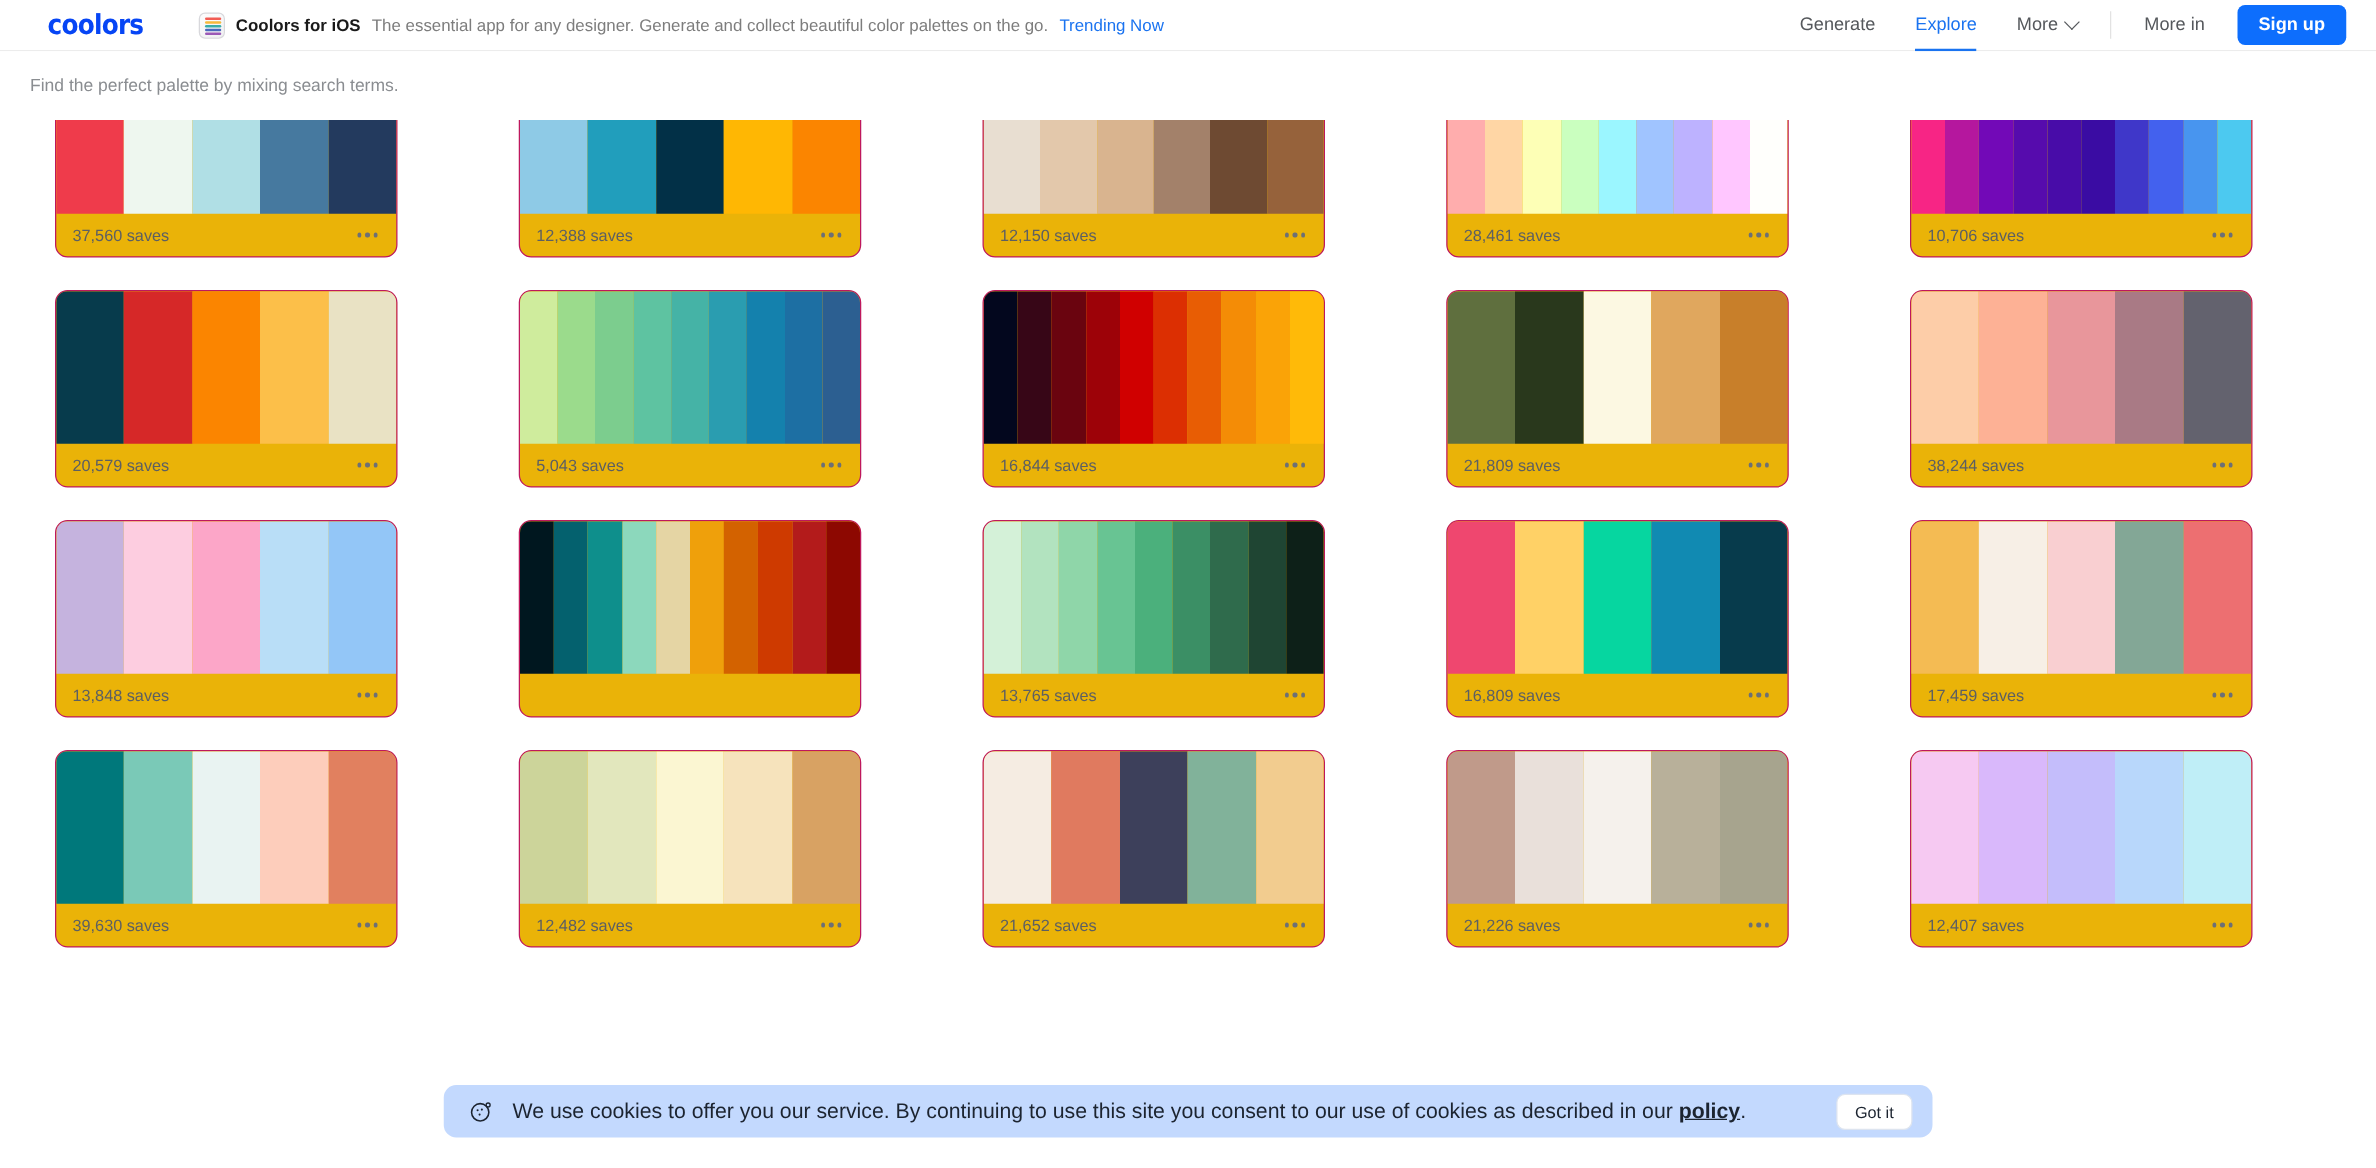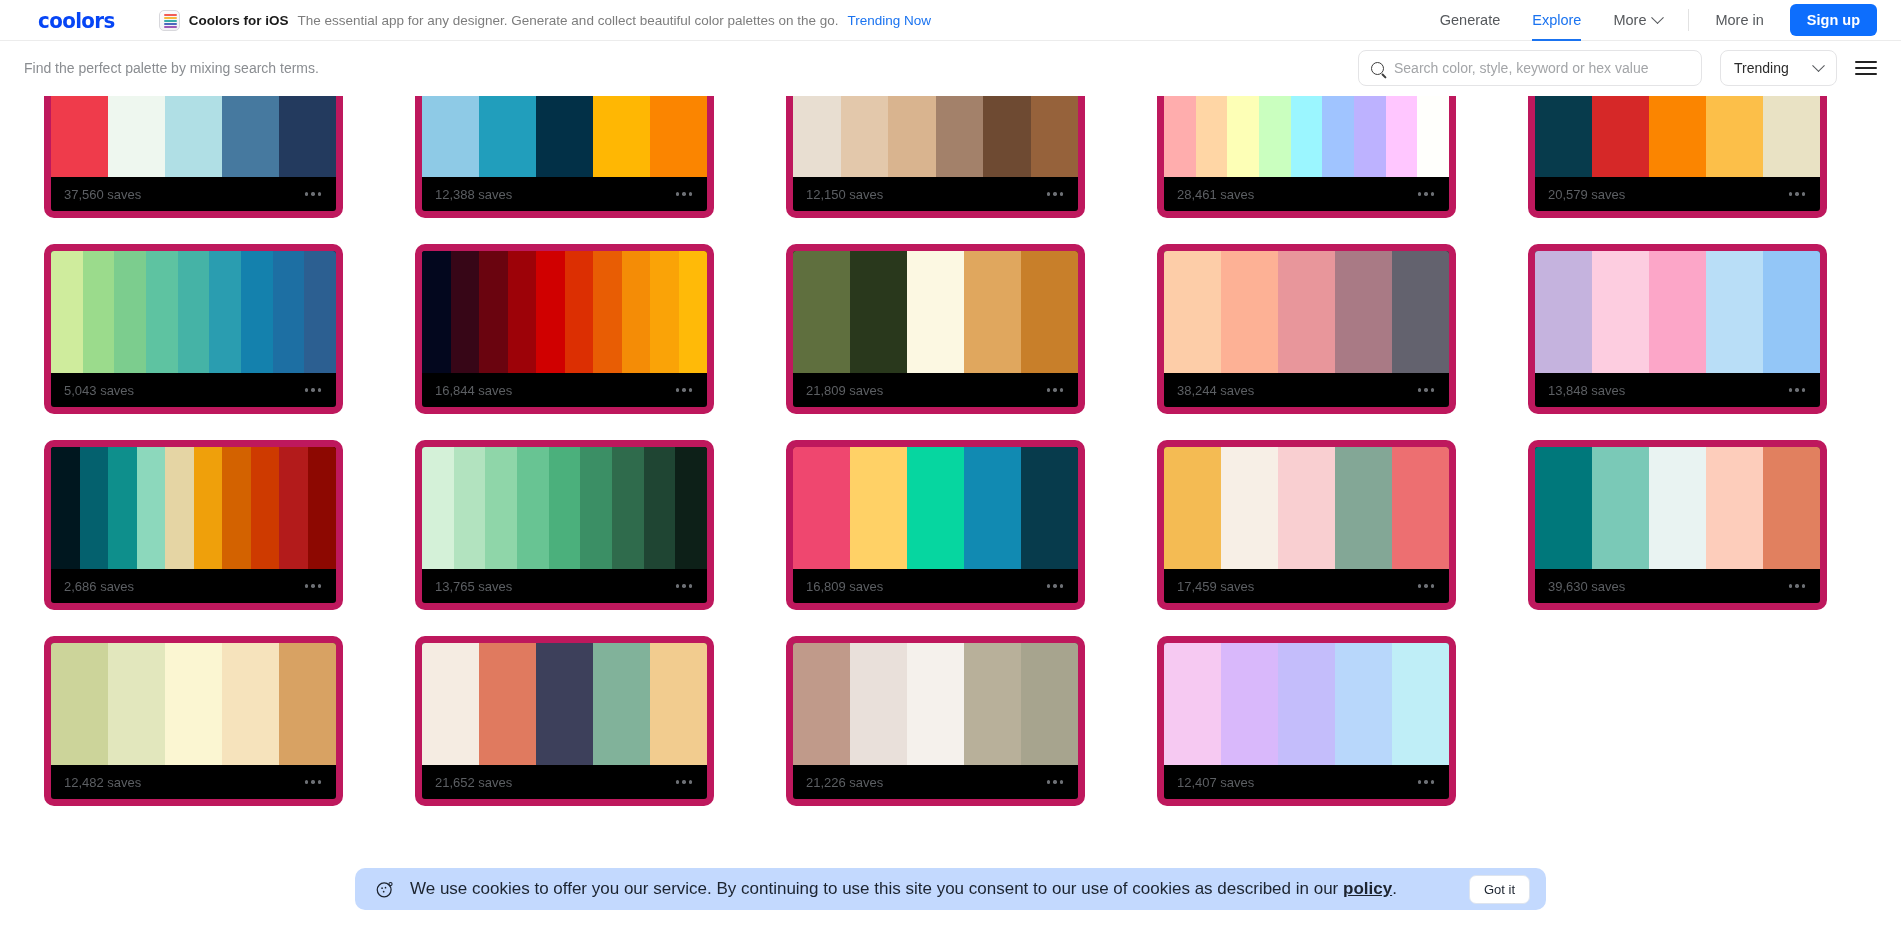--- a/index.html
+++ b/index.html
@@ -171,24 +171,24 @@
     overflow: hidden;
   }
   .grid {
     display: grid;
     grid-template-columns: repeat(5, 274px);
     gap: 26px 97px;
     padding: 0 44px;
     margin-top: -48px;
   }
   .card {
-    width: 299px;
-    border: 7px solid #be185d;
+    width: 274px;
+    border: 1px solid #be185d;
     border-radius: 10px;
-    background: #000000;
+    background: #eab308;
     overflow: hidden;
     cursor: pointer;
   }
   .swatches {
     display: flex;
     height: 122px;
     width: 100%;
   }
   .sw { flex: 1 1 0; height: 100%; }
   .cardfoot {
@@ -261,37 +261,20 @@
     </div>
     <div class="nav-div"></div>
     <div class="signin">More in</div>
     <button class="signup">Sign up</button>
   </div>
 </div>
 
 <div class="subbar">
   <div class="subtitle">Find the perfect palette by mixing search terms.</div>
 
-  <div class="subbar-right">
-    <div class="searchbox">
-      <span class="mag"></span>
-      <input type="text" placeholder="Search color, style, keyword or hex value" style="">
-    </div>
-
-    <div class="sortsel">
-      <span>Trending</span>
-      <span class="chev"></span>
-    </div>
-
-    <div class="burger">
-      <span></span>
-        <span></span>
-        <span></span>
-    </div>
-  </div>
 </div>
 
 <div class="scroll-area">
   <div class="grid" id="palette-grid">
       <div class="card">
         <div class="swatches">
           <div class="sw" style="background: rgb(239, 59, 75);"></div>
           <div class="sw" style="background: rgb(238, 247, 239);"></div>
           <div class="sw" style="background: rgb(176, 223, 229);"></div>
           <div class="sw" style="background: rgb(70, 121, 159);"></div>
@@ -348,20 +331,42 @@
           <div class="sw" style="background: rgb(253, 255, 182);"></div>
           <div class="sw" style="background: rgb(202, 255, 191);"></div>
           <div class="sw" style="background: rgb(155, 246, 255);"></div>
           <div class="sw" style="background: rgb(160, 196, 255);"></div>
           <div class="sw" style="background: rgb(189, 178, 255);"></div>
           <div class="sw" style="background: rgb(255, 198, 255);"></div>
           <div class="sw" style="background: rgb(255, 255, 252);"></div>
         </div>
         <div class="cardfoot">
           <span class="saves">28,461 saves</span>
+          <span class="dots">
+            <b></b>
+            <b></b>
+            <b></b>
+          </span>
+        </div>
+      </div>
+      <div class="card">
+        <div class="swatches">
+          <div class="sw" style="background: rgb(247, 37, 133);"></div>
+          <div class="sw" style="background: rgb(181, 23, 158);"></div>
+          <div class="sw" style="background: rgb(114, 9, 183);"></div>
+          <div class="sw" style="background: rgb(86, 11, 173);"></div>
+          <div class="sw" style="background: rgb(72, 12, 168);"></div>
+          <div class="sw" style="background: rgb(58, 12, 163);"></div>
+          <div class="sw" style="background: rgb(63, 55, 201);"></div>
+          <div class="sw" style="background: rgb(67, 97, 238);"></div>
+          <div class="sw" style="background: rgb(72, 149, 239);"></div>
+          <div class="sw" style="background: rgb(76, 201, 240);"></div>
+        </div>
+        <div class="cardfoot">
+          <span class="saves">10,706 saves</span>
           <span class="dots">
             <b></b>
             <b></b>
             <b></b>
           </span>
         </div>
       </div>
       <div class="card">
         <div class="swatches">
           <div class="sw" style="background: rgb(7, 59, 76);"></div>
@@ -478,28 +483,20 @@
           <div class="sw" style="background: rgb(0, 23, 31);"></div>
           <div class="sw" style="background: rgb(4, 97, 110);"></div>
           <div class="sw" style="background: rgb(14, 143, 140);"></div>
           <div class="sw" style="background: rgb(140, 216, 188);"></div>
           <div class="sw" style="background: rgb(229, 213, 164);"></div>
           <div class="sw" style="background: rgb(239, 160, 11);"></div>
           <div class="sw" style="background: rgb(211, 98, 0);"></div>
           <div class="sw" style="background: rgb(206, 58, 0);"></div>
           <div class="sw" style="background: rgb(179, 27, 27);"></div>
           <div class="sw" style="background: rgb(141, 8, 1);"></div>
-        </div>
-        <div class="cardfoot">
-          <span class="saves">2,686 saves</span>
-          <span class="dots">
-            <b></b>
-            <b></b>
-            <b></b>
-          </span>
         </div>
       </div>
       <div class="card">
         <div class="swatches">
           <div class="sw" style="background: rgb(212, 241, 216);"></div>
           <div class="sw" style="background: rgb(178, 227, 191);"></div>
           <div class="sw" style="background: rgb(143, 214, 169);"></div>
           <div class="sw" style="background: rgb(104, 196, 147);"></div>
           <div class="sw" style="background: rgb(75, 176, 124);"></div>
           <div class="sw" style="background: rgb(59, 143, 101);"></div>

